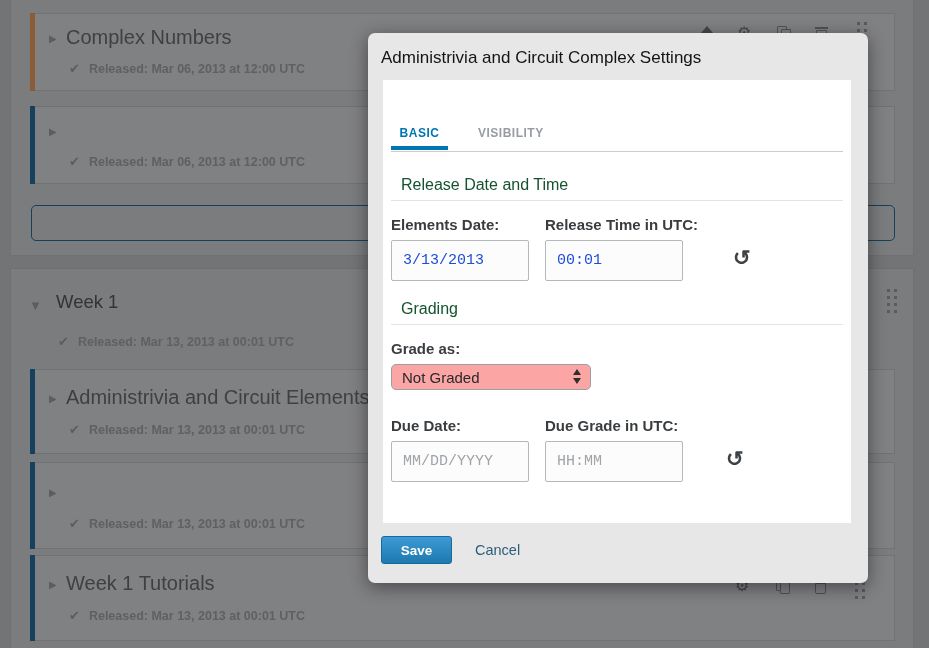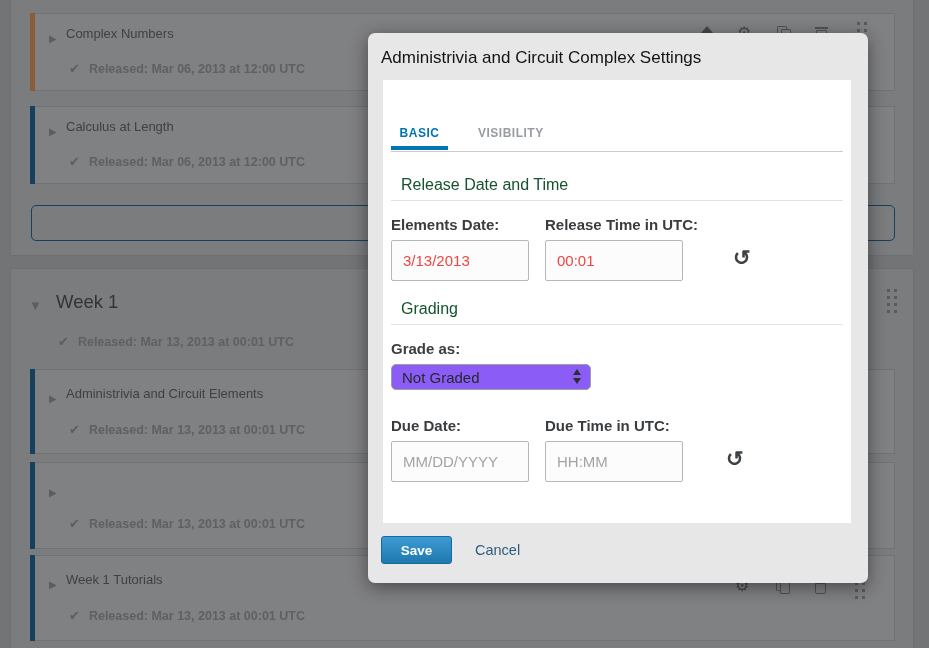--- a/index.html
+++ b/index.html
@@ -10,21 +10,21 @@
   .container { position:absolute; background:#7b7c7e; border:1px solid #6f7073; }
   #container-top { left:10px; top:-20px; width:904px; height:276px; }
   #container-week1 { left:10px; top:268px; width:904px; height:400px; }
 
   .card { position:absolute; background:#808183; border:1px solid #717275; }
   .card .accent { position:absolute; left:-1px; top:-1px; bottom:-1px; width:5px; }
   .accent-orange { background:#8a5c38; }
   .accent-blue { background:#15415f; }
 
   .tri { position:absolute; font-size:10px; color:#5c5d60; }
-  .card-title { position:absolute; font-size:13px; color:#3e4043; white-space:nowrap; }
+  .card-title { position:absolute; font-size:20px; color:#3e4043; white-space:nowrap; }
   .released-row { position:absolute; white-space:nowrap;text-align:right; }
   .released-row .check { font-size:13px; color:#5c5d60; margin-right:9px; }
   .released-row .rel-text { font-size:12.5px; font-weight:bold; color:#5f6063; }
 
   .new-sub-btn { position:absolute; left:20px; top:224px; width:864px; height:36px;
     border:1px solid #15415f; border-radius:5px; background:transparent; cursor:pointer; }
 
   
   .icon-row { position:absolute; }
   .gear-glyph { font-size:16px; color:#46474a; line-height:16px; }
@@ -54,27 +54,27 @@
   .tabs-line { position:absolute; left:8px; top:71px; width:452px; height:1px; background:#cbcbcb; }
   .tab { position:absolute; top:46px; font-size:12px; font-weight:bold; letter-spacing:0.5px; cursor:pointer; }
   .tab-basic { left:8px; width:57px; text-align:center; color:#0075b4; }
   .tab-basic .tab-underline { position:absolute; left:0; right:0; top:20px; height:4px; background:#0075b4; }
   .tab-visibility { left:95px; color:#989ca0; }
 
   .section-heading { position:absolute; left:8px; font-size:16px; color:#14532d;margin-left:10px; }
   .section-hr { position:absolute; left:8px; width:452px; height:1px; background:#e2e2e2; }
   .field-label { position:absolute; font-size:15px; font-weight:bold; color:#3a3d40; white-space:nowrap; }
   .text-input { position:absolute; width:138px; height:41px; border:1px solid #b5b8bb; border-radius:2px;
-    background:#fcfcfc; font-family:Liberation Sans, sans-serif; font-size:15px; color:#ef4444; padding:0 11px; }
+    background:#fcfcfc; font-family:Liberation Mono, monospace; font-size:15px; color:#1d4ed8; padding:0 11px; }
   .text-input::placeholder { color:#a0a4a8; opacity:1; }
   .reset-btn { position:absolute; font-size:21px; font-weight:bold; color:#3f4245;
     background:none; border:none; cursor:pointer; line-height:20px; }
 
   .fake-select { position:absolute; left:8px; width:200px; height:26px; border:1px solid #9da0a3;
-    border-radius:5px; background:#8b5cf6; cursor:pointer; }
+    border-radius:5px; background:#fca5a5; cursor:pointer; }
   .fake-select .sel-text { position:absolute; left:10px; top:4px; font-size:15px; color:#27292c; }
   .fake-select .spinner { position:absolute; right:9px; top:4px; }
   .fake-select .spinner .up { width:0; height:0; border-left:4.5px solid transparent;
     border-right:4.5px solid transparent; border-bottom:6px solid #2e2e2e; margin-bottom:3px; }
   .fake-select .spinner .down { width:0; height:0; border-left:4.5px solid transparent;
     border-right:4.5px solid transparent; border-top:6px solid #2e2e2e; }
 
   #save-btn { position:absolute; left:13px; top:503px; width:71px; height:28px;
     background:linear-gradient(#3e9ad3, #1e79b0); border:1px solid #1a699b; border-radius:3px;
     color:#ffffff; font-family:"Liberation Sans", sans-serif; font-size:13.5px; font-weight:bold; cursor:pointer; }
@@ -118,21 +118,20 @@
         <i></i>
         <i></i>
         <i></i>
         <i></i>
       </div>
   </div>
 
   <div class="card" style="left:19px; top:125px; width:865px; height:78px;">
     <div class="accent accent-blue"></div>
     <span class="tri" style="left:18px; top:19px;">▶</span>
-    <span class="card-title" style="left:35px; top:12px;">Calculus at Length</span>
     <div class="released-row" style="left:38px; top:45px;">
       <span class="check">✔</span><span class="rel-text">Released: Mar 06, 2013 at 12:00 UTC</span>
     </div>
   </div>
 
   <button class="new-sub-btn"></button>
 </div>
 
 <div class="container" id="container-week1">
   <span class="tri" style="left:18px; top:29px; font-size:13px;">▼</span>
@@ -225,21 +224,21 @@
     <label class="field-label" style="left:8px; top:260px;">Grade as:</label>
     <div class="fake-select" style="top:284px;">
       <span class="sel-text">Not Graded</span>
       <span class="spinner">
           <span class="up" style="display:block;"></span>
           <span class="down" style="display:block;"></span>
         </span>
     </div>
 
     <label class="field-label" style="left:8px; top:337px;">Due Date:</label>
-    <label class="field-label" style="left:162px; top:337px;">Due Time in UTC:</label>
+    <label class="field-label" style="left:162px; top:337px;">Due Grade in UTC:</label>
     <input class="text-input" style="left: 8px; top: 361px;" placeholder="MM/DD/YYYY">
     <input class="text-input" style="left: 162px; top: 361px;" placeholder="HH:MM">
     <button class="reset-btn" style="left:343px; top:369px;">↺</button>
   </div>
 
   <button id="save-btn">Save</button>
   <a id="cancel-link">Cancel</a>
 </div>
 
 </body></html>

